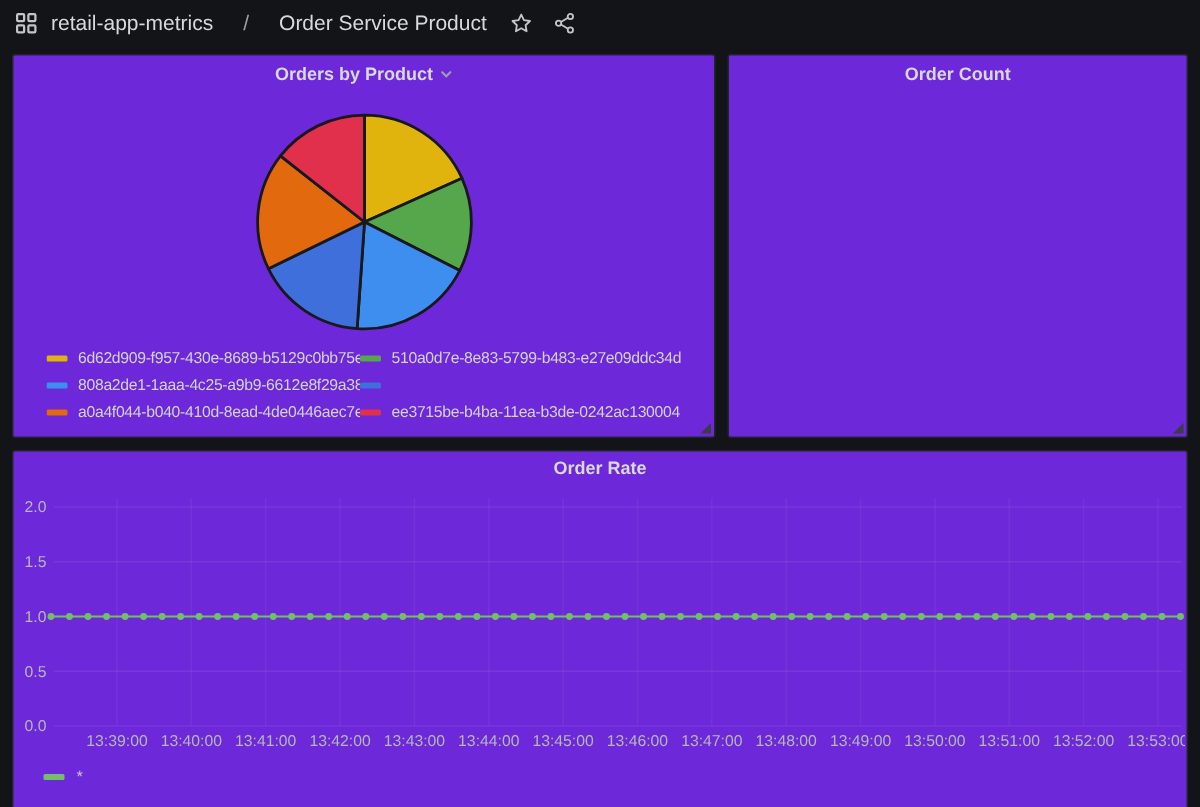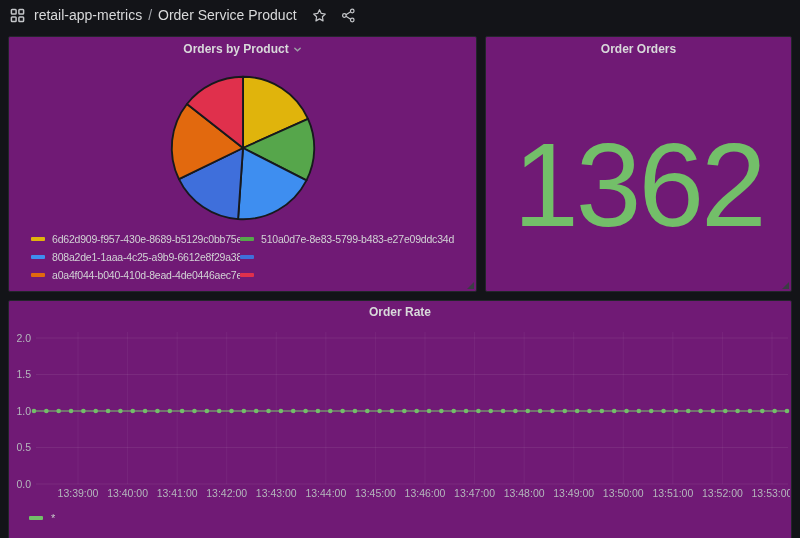--- a/index.html
+++ b/index.html
@@ -9,29 +9,29 @@
     font-family:"Liberation Sans", sans-serif;
     color:#D8D9DA;
     -webkit-font-smoothing:antialiased;
   }
   
   .navbar {
     height:30px; display:flex; align-items:center;
     padding:0 10px; gap:9px; background:#131418;
   }
   .nav-icon { display:flex; align-items:center; color:#C3C5C8; flex:none; }
-  .breadcrumb { display:flex; align-items:center; gap:6px; font-size:14px; font-weight:500; }
+  .breadcrumb { display:flex; align-items:center; gap:20px; font-size:14px; font-weight:500; }
   .crumb { color:#D8D9DA; cursor:pointer; white-space:nowrap; }
   .crumb-sep { color:#9DA0A6; }
   .nav-actions { display:flex; align-items:center; gap:14px; margin-left:6px; }
   
   .main { padding:6px 8px 8px; display:flex; flex-direction:column; gap:8px; }
   .row1 { display:flex; gap:8px; height:256px; }
   .panel {
-    background:#701a75; border:1px solid #23252B; border-radius:2px;
+    background:#6d28d9; border:1px solid #23252B; border-radius:2px;
     position:relative; display:flex; flex-direction:column;
   }
   .pie-panel { width:469px; flex:none; }
   .stat-panel { flex:1; }
   .rate-panel { height:296px; }
   .panel-header {
     height:24px; flex:none; display:flex; align-items:center; justify-content:center;
     gap:4px; cursor:pointer;
   }
   .panel-title { font-size:12px; font-weight:600; color:#D8D9DA; white-space:nowrap; }
@@ -133,31 +133,29 @@
           </div>
           <div class="legend-item">
             <span class="swatch" style="background: rgb(63, 111, 219);"></span>
           </div>
           <div class="legend-item">
             <span class="swatch" style="background: rgb(226, 105, 14);"></span>
             <span class="legend-label">a0a4f044-b040-410d-8ead-4de0446aec7e</span>
           </div>
           <div class="legend-item">
             <span class="swatch" style="background: rgb(224, 48, 76);"></span>
+            <span class="legend-label">ee3715be-b4ba-11ea-b3de-0242ac130004</span>
           </div>
         </div>
       <span class="resize-corner"></span>
     </section>
 
     <section class="panel stat-panel">
       <div class="panel-header">
-        <span class="panel-title">Order Orders</span>
-      </div>
-      <div class="stat-body">
-        <span class="stat-value" style="color: rgb(115, 191, 105);">1362</span>
+        <span class="panel-title">Order Count</span>
       </div>
       <span class="resize-corner"></span>
     </section>
   </div>
 
   <section class="panel rate-panel">
     <div class="panel-header rate-header">
       <span class="panel-title">Order Rate</span>
     </div>
     <svg class="rate-svg" width="780" height="186">

